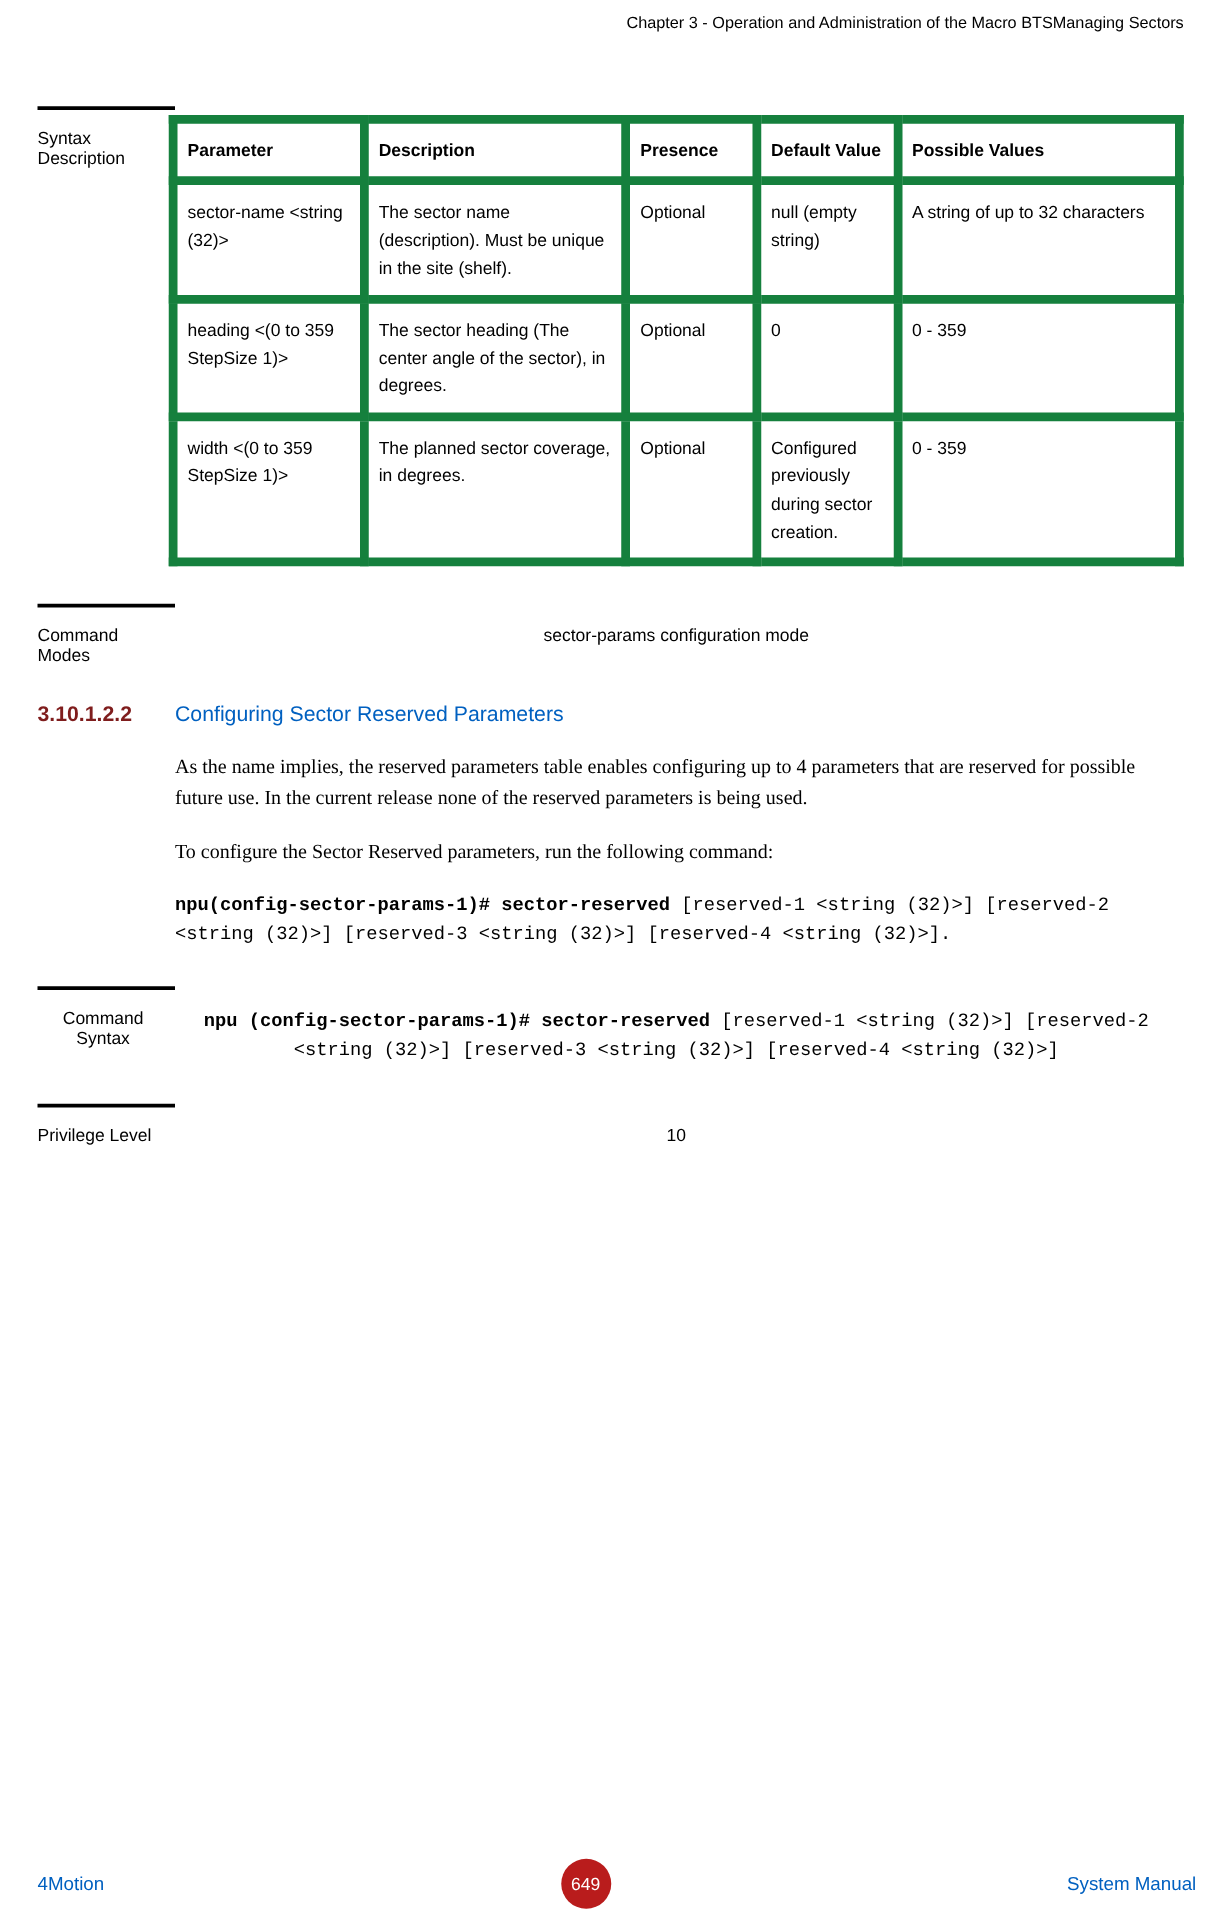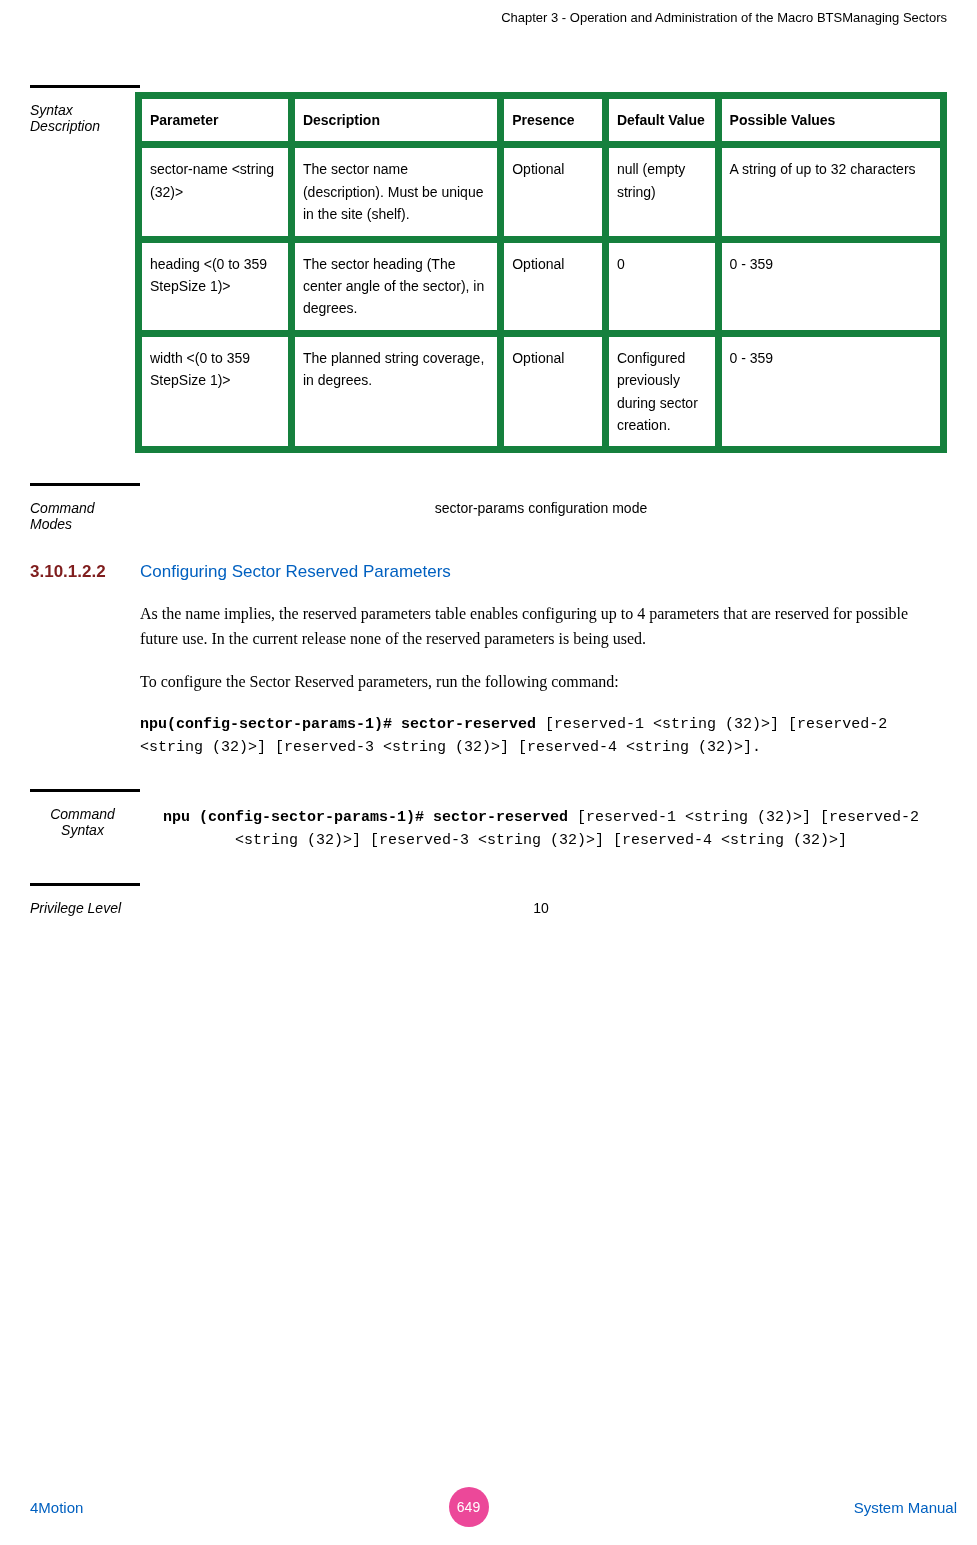--- a/index.html
+++ b/index.html
@@ -23,21 +23,20 @@
     font-size: 13px;
     margin-bottom: 60px;
   }
   .section-block {
     display: flex;
     margin-bottom: 30px;
   }
   .side-label {
     width: 105px;
     flex-shrink: 0;
-    font-style: italic;
     font-size: 14px;
     padding-top: 10px;
     position: relative;
   }
   .short-rule {
     height: 3px;
     background: #000;
     width: 110px;
     margin-bottom: 4px;
   }
@@ -101,21 +100,21 @@
     bottom: 18px;
     left: 30px;
     right: 20px;
     display: flex;
     justify-content: space-between;
     align-items: center;
     color: #0060c0;
     font-size: 15px;
   }
   .page-badge {
-    background: #ec4899;
+    background: #b91c1c;
     color: #fff;
     border-radius: 50%;
     width: 40px;
     height: 40px;
     display: flex;
     align-items: center;
     justify-content: center;
     font-size: 14px;
     font-weight: normal;
   }
@@ -160,21 +159,21 @@
             </tr>
             <tr>
               <td>heading &lt;(0 to 359 StepSize 1)&gt;</td>
               <td>The sector heading (The center angle of the sector), in degrees.</td>
               <td>Optional</td>
               <td>0</td>
               <td>0 - 359</td>
             </tr>
             <tr>
               <td>width &lt;(0 to 359 StepSize 1)&gt;</td>
-              <td>The planned string coverage, in degrees.</td>
+              <td>The planned sector coverage, in degrees.</td>
               <td>Optional</td>
               <td>Configured previously during sector creation.</td>
               <td>0 - 359</td>
             </tr>
           </tbody>
         </table>
       </div>
     </div>
   </div>
 

